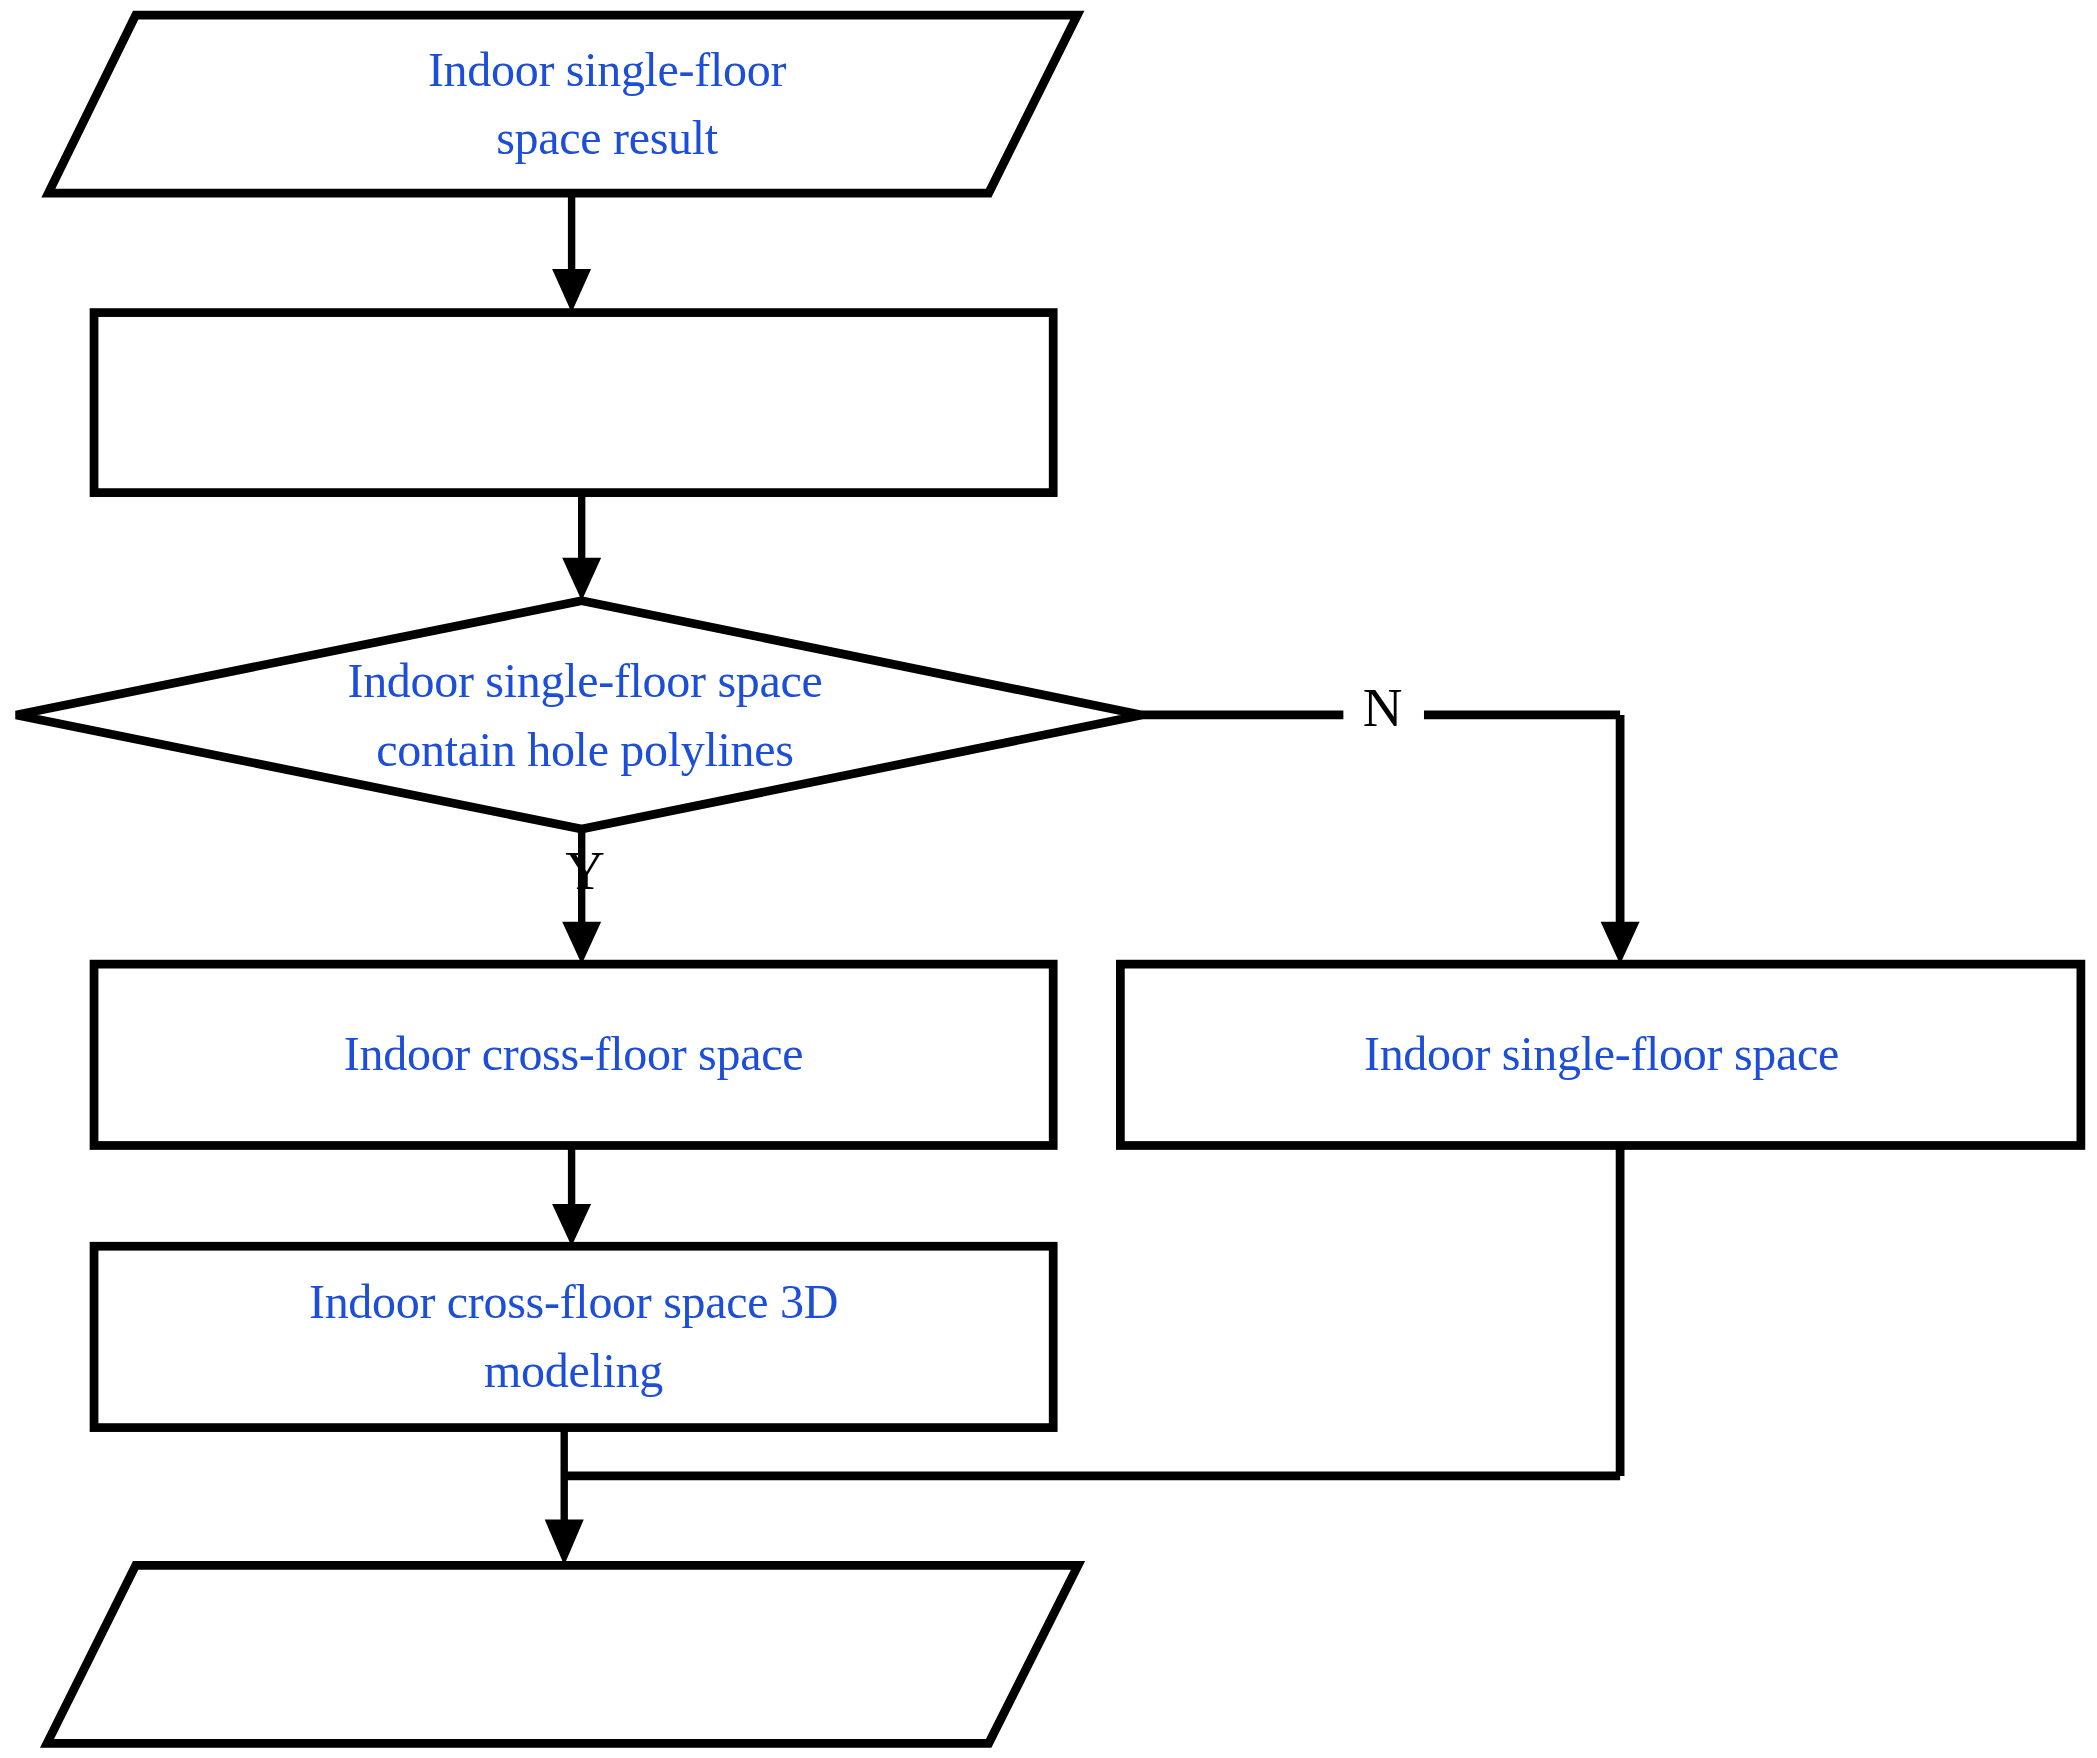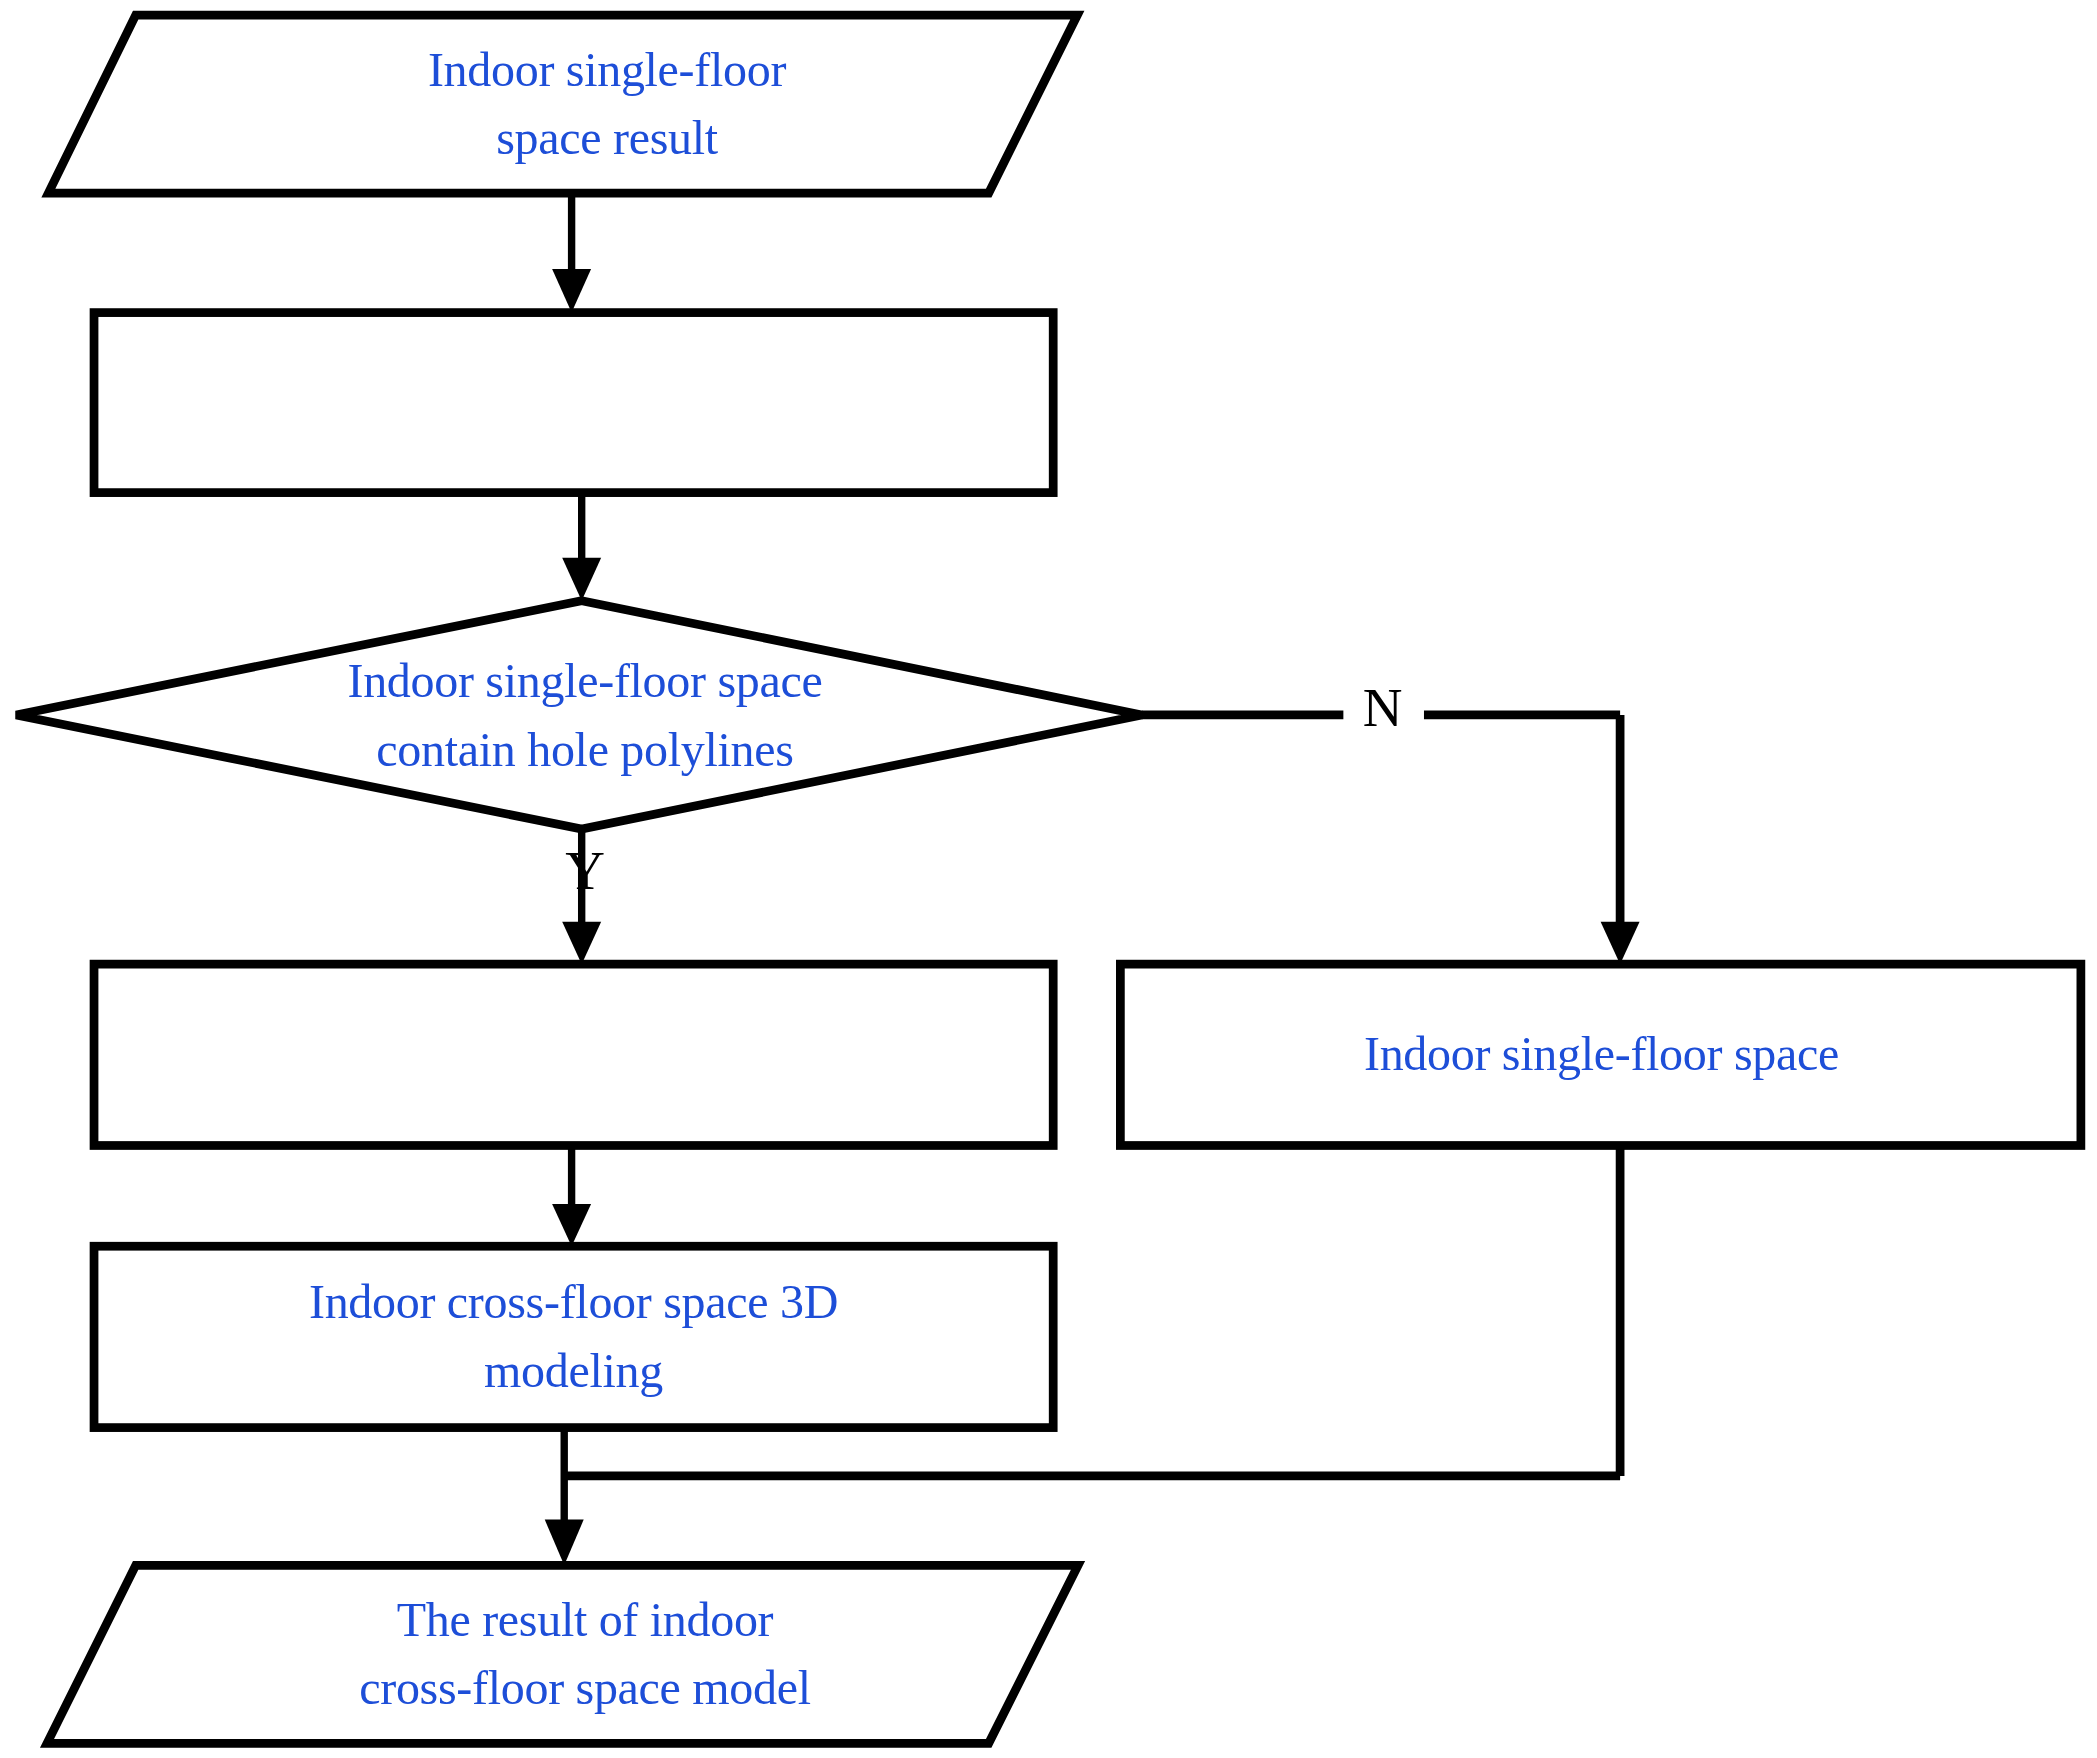--- a/index.html
+++ b/index.html
@@ -97,27 +97,26 @@
     <line x1="840" y1="2197" x2="2412" y2="2197" stroke="#000000" stroke-width="13"></line>
   </svg>
 
   <div class="node-label" style="left:136px; top:15px; width:942px; height:178px;">Indoor single-floor
 space result</div>
 
 
   <div class="node-label" style="left:202px; top:625px; width:766px; height:181px;">Indoor single-floor  space
 contain hole polylines</div>
 
+  <div class="node-label" style="left:94px; top:964px; width:959px; height:181px;">Indoor cross-floor space</div>
 
   <div class="node-label" style="left:1121px; top:964px; width:961px; height:181px;">Indoor single-floor space</div>
 
   <div class="node-label" style="left:94px; top:1246px; width:959px; height:181px;">Indoor cross-floor space 3D
 modeling</div>
 
-  <div class="node-label" style="left:114px; top:1565px; width:942px; height:178px;">The result of indoor
-cross-floor space model</div>
 
   <div class="edge-label" style="left:555px; top:843px; width:60px;">Y</div>
 
   <div class="edge-label" style="left:1349px; top:680px; width:67px;">N</div>
 
 </div>
 
 
 </body></html>

